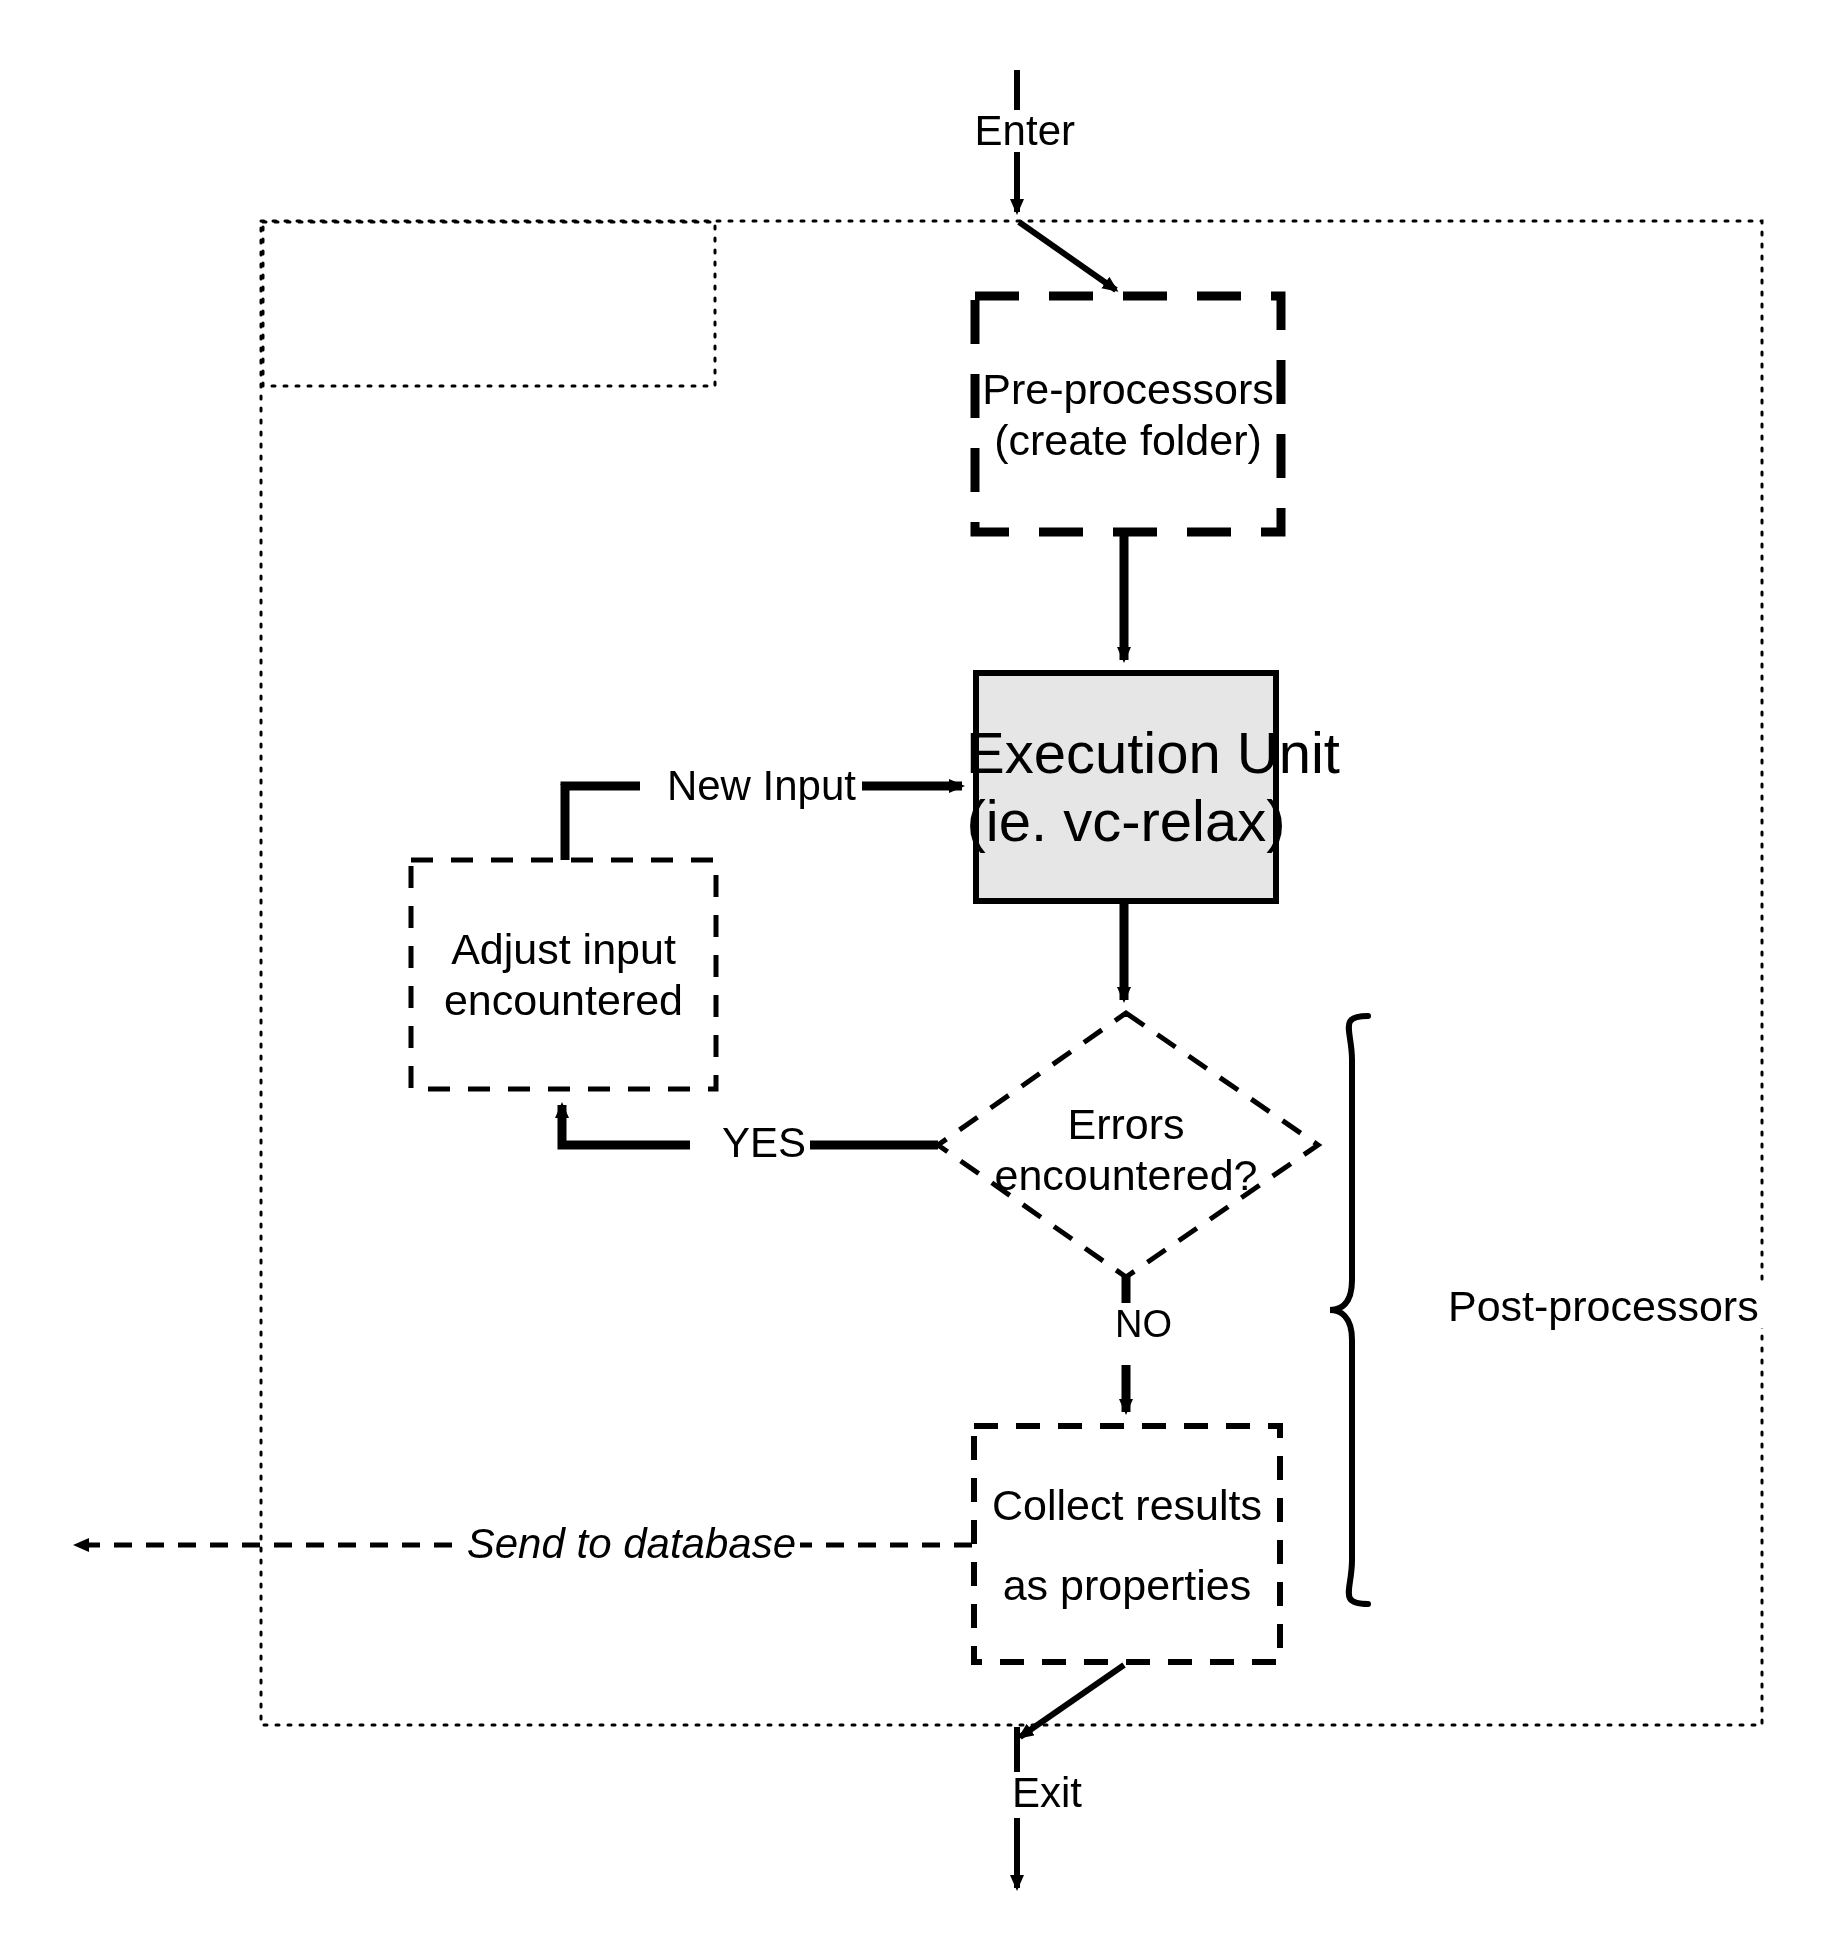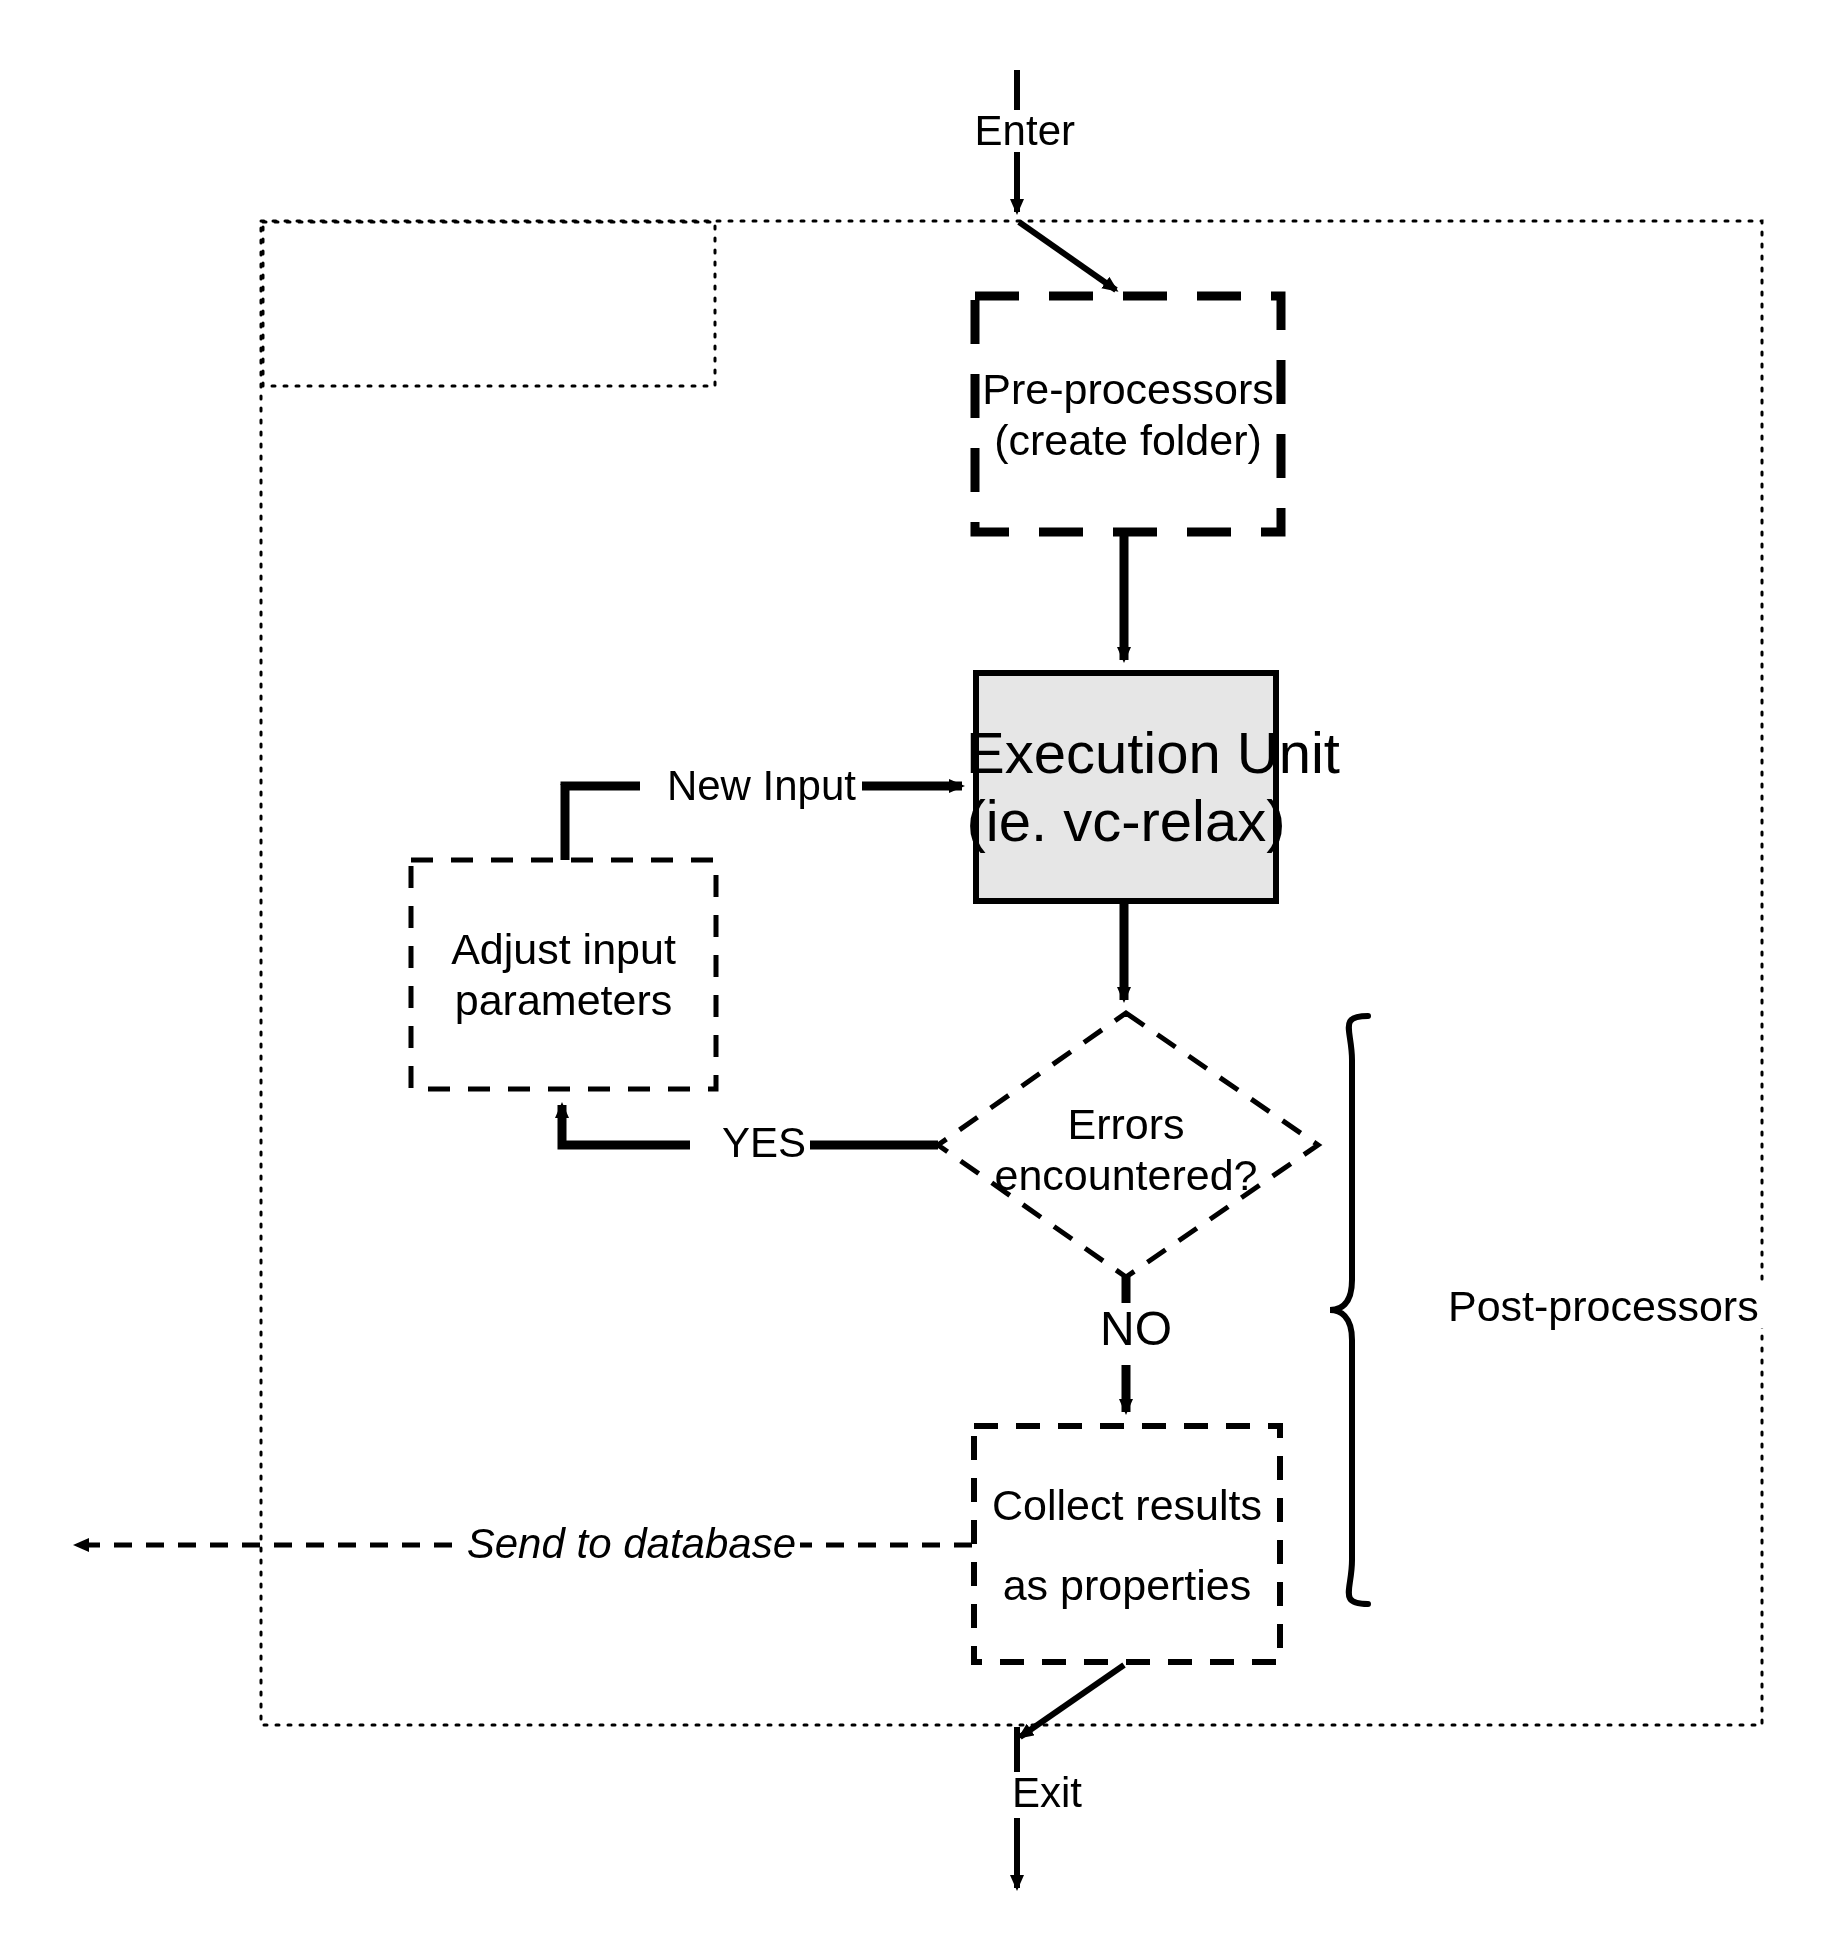--- a/index.html
+++ b/index.html
@@ -95,31 +95,31 @@
 
   <div class="node-text" style="left:966px;top:722px;width:320px;height:130px;font-size:58px;">
     <span>Execution Unit</span>
     <span>(ie. vc-relax)</span>
   </div>
 
   <div class="edge-label" style="left:640px;top:763px;width:210px;font-size:42px;padding:2px 6px;">New Input</div>
 
   <div class="node-text" style="left:411px;top:910px;width:305px;height:130px;font-size:43px;">
     <span>Adjust input</span>
-    <span>parameters</span>
+    <span>encountered</span>
   </div>
 
   <div class="node-text" style="left:940px;top:1090px;width:372px;height:120px;font-size:43px;">
     <span>Errors</span>
     <span>encountered?</span>
   </div>
 
   <div class="edge-label" style="left:690px;top:1120px;width:112px;font-size:42px;padding:2px 4px;">YES</div>
 
-  <div class="edge-label" style="left:1086px;top:1303px;width:82px;font-size:48px;padding:2px 4px;">NO</div>
+  <div class="edge-label" style="left:1086px;top:1303px;width:82px;font-size:38px;padding:2px 4px;">NO</div>
 
   <div class="node-text" style="left:974px;top:1480px;width:306px;height:130px;font-size:43px;gap:29px;">
     <span>Collect results</span>
     <span>as properties</span>
   </div>
 
   <div class="edge-label" style="left:452px;top:1521px;width:340px;font-size:42px;padding:2px 4px;font-style:italic;">Send to database</div>
 
   <div class="edge-label" style="left:1448px;top:1285px;width:340px;font-size:43px;text-align:left;">Post-processors</div>
 

